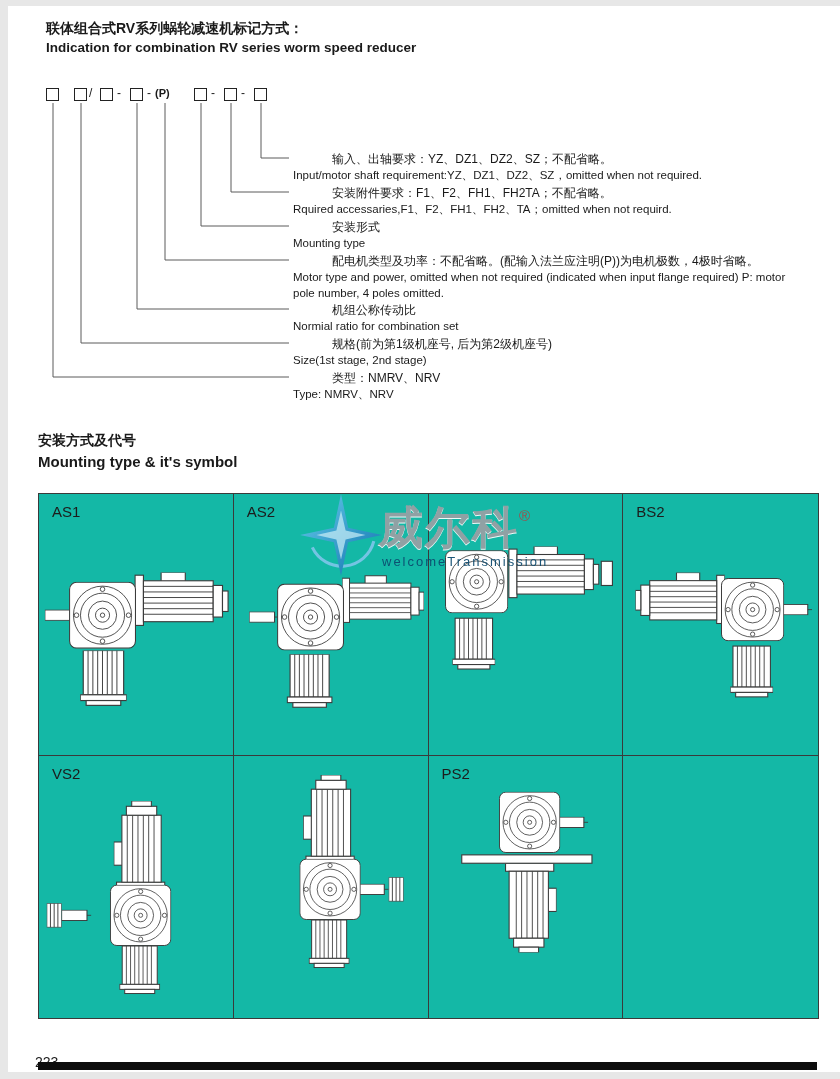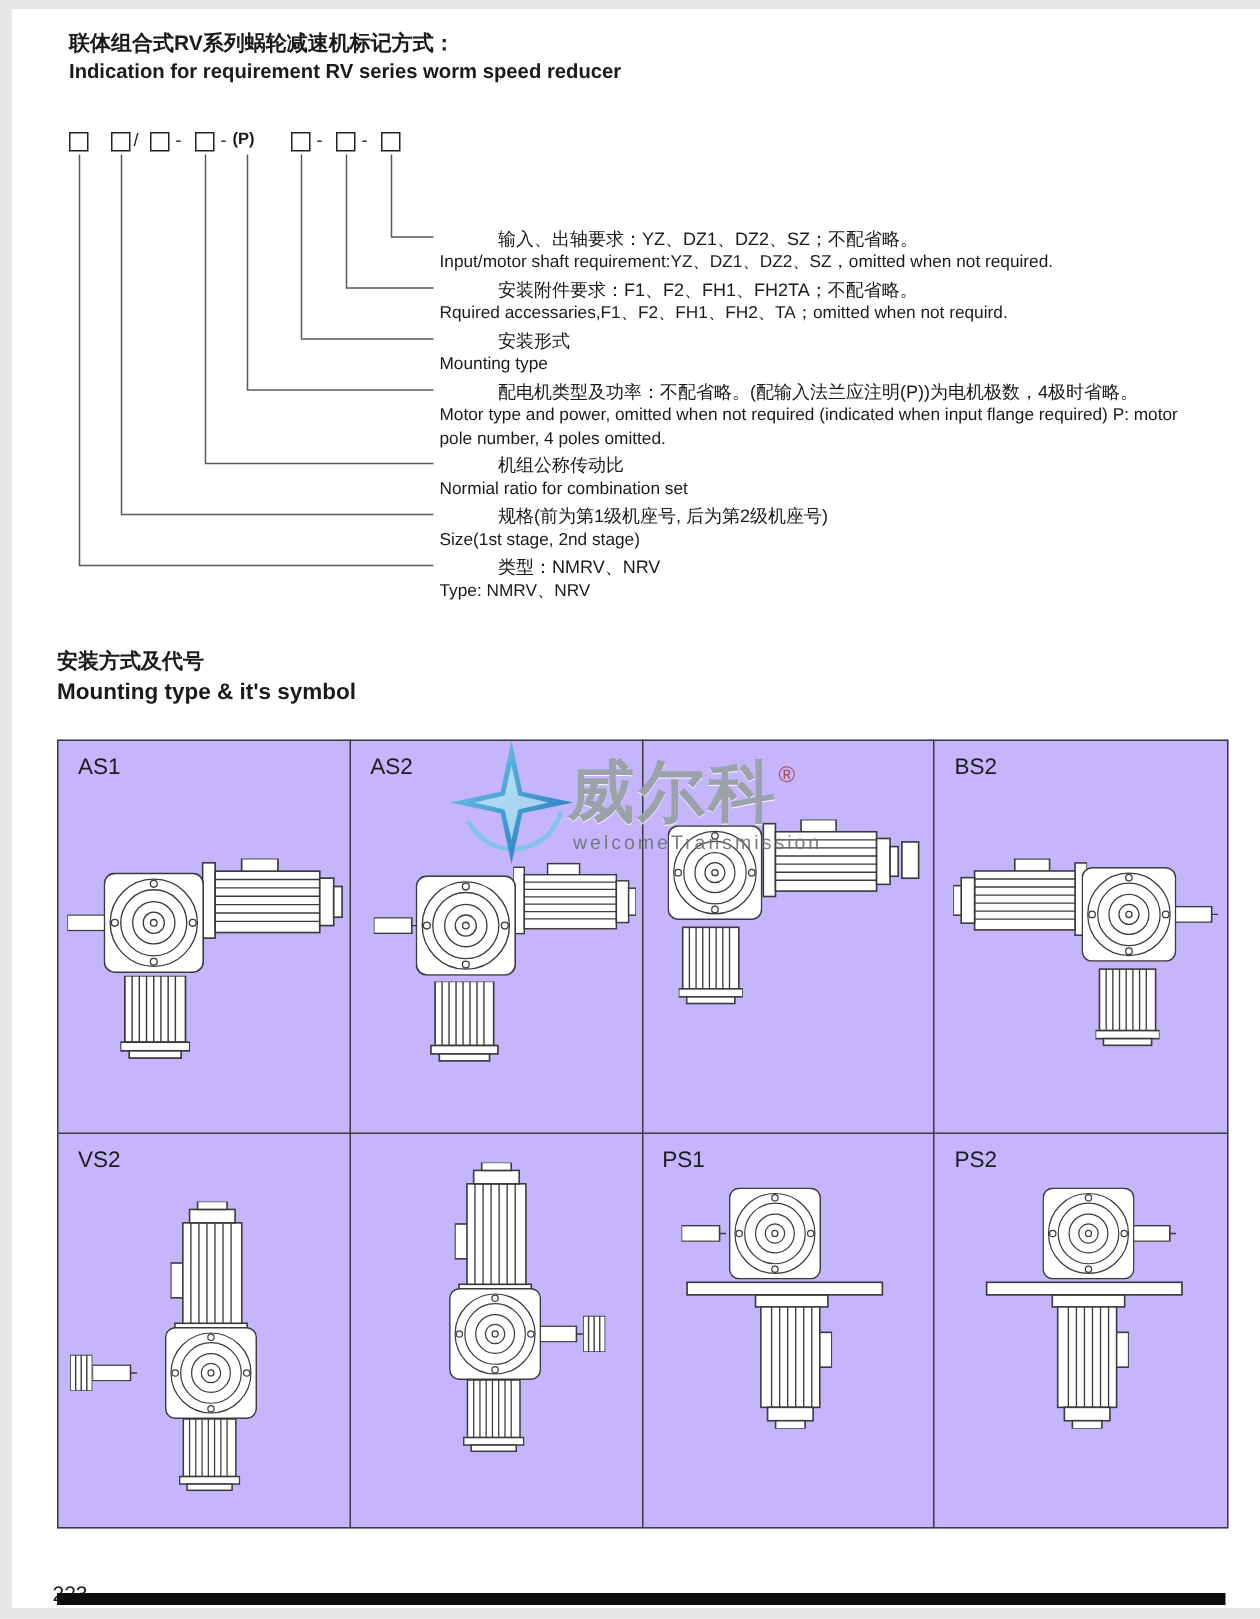--- a/index.html
+++ b/index.html
@@ -16,35 +16,35 @@
   
   .leads{left:0;top:0;pointer-events:none;}
   .leads path{stroke:#5a5a5a;stroke-width:1;fill:none;}
   
   .note{left:285px;width:514px;line-height:16px;}
   .note .zh{font-size:12px;margin-left:39px;}
   .note .en{font-size:11.5px;}
   
   .mh-zh{left:30px;top:426px;font-size:14px;font-weight:bold;}
   .mh-en{left:30px;top:447px;font-size:15px;font-weight:bold;}
-  .mtable{left:30px;top:487px;width:779px;display:grid;grid-template-columns:repeat(4,1fr);border:1px solid #3a3a3a;background:#c4b5fd;}
+  .mtable{left:30px;top:487px;width:779px;display:grid;grid-template-columns:repeat(4,1fr);border:1px solid #3a3a3a;background:#14b8a6;}
   .cell{border-right:1px solid #3a3a3a;border-bottom:1px solid #3a3a3a;height:262px;box-sizing:border-box;overflow:hidden;}
   .cell:nth-child(4n){border-right:none;}
   .cell:nth-child(n+5){border-bottom:none;}
   .cell-label{padding:9px 0 0 13px;font-size:15px;color:#1c1c1c;}
   .drawing{display:block;margin:2px auto 0;width:186px;height:218px;}
   .f{fill:#ffffff;stroke:#3b3b3b;stroke-width:1.2;}
   .s{fill:none;stroke:#3b3b3b;stroke-width:1;}
   
   .logo{left:292px;top:488px;display:flex;align-items:flex-start;opacity:0.93;z-index:6;}
   .logo-icon{width:82px;height:82px;flex:0 0 auto;}
   .logo-text{margin-left:-4px;margin-top:4px;}
   .logo-name{font-size:45px;font-weight:bold;color:#9aa0a4;letter-spacing:2px;text-shadow:0 1px 0 #fff;}
   .logo-reg{font-size:15px;color:#b0413e;vertical-align:22px;}
-  .logo-sub{font-size:13px;color:#737373;letter-spacing:2px;margin-top:-4px;padding-left:4px;}
+  .logo-sub{font-size:13px;color:#0c4a6e;letter-spacing:2px;margin-top:-4px;padding-left:4px;}
   
   .pageno{left:27px;top:1048px;font-size:14px;}
   .footer-bar{left:30px;top:1056px;width:779px;height:8px;background:#0d0d0d;}
 </style>
 </head>
 <body>
 
 <svg width="0" height="0" style="position:absolute" aria-hidden="true">
   <defs>
     <symbol id="sy-motor" viewBox="0 0 100 60">
@@ -80,21 +80,21 @@
     <symbol id="sy-block" viewBox="0 0 16 26">
       <rect class="f" x="0" y="0" width="16" height="26"></rect>
       <path class="s" d="M4 0V26M8 0V26M12 0V26"></path>
     </symbol>
   </defs>
 </svg>
 
 <div class="page">
 
   <div class="abs title-zh">联体组合式RV系列蜗轮减速机标记方式：</div>
-  <div class="abs title-en">Indication for requirement RV series worm speed reducer</div>
+  <div class="abs title-en">Indication for combination RV series worm speed reducer</div>
 
   <div class="abs code-box" style="left:38px"></div>
   <div class="abs code-box" style="left:66px"></div>
   <span class="abs code-sep" style="left:81px">/</span>
   <div class="abs code-box" style="left:92px"></div>
   <span class="abs code-sep" style="left:109px">-</span>
   <div class="abs code-box" style="left:122px"></div>
   <span class="abs code-sep" style="left:139px">-</span>
   <span class="abs code-p" style="left:147px">(P)</span>
   <div class="abs code-box" style="left:186px"></div>
@@ -206,31 +206,20 @@
         <g transform="translate(70,112) rotate(-90)">
             <use href="#sy-motor" width="96" height="58"></use>
           </g>
         <use href="#sy-fins" x="76" y="172" width="44" height="52"></use>
         <use href="#sy-block" x="162" y="126" width="16" height="26"></use>
         <use href="#sy-shaft" x="130" y="133" width="32" height="12"></use>
         <use href="#sy-gear" x="66" y="106" width="66" height="66"></use>
       </svg>
     </div>
 
-    <div class="cell">
-      <div class="cell-label">PS1</div>
-      <svg class="drawing" viewBox="0 0 200 230">
-        <g transform="translate(132,83) rotate(90)">
-            <use href="#sy-motor" width="96" height="58"></use>
-          </g>
-        <rect class="f" x="28" y="74" width="140" height="9"></rect>
-        <use href="#sy-shaft" x="24" y="33" width="32" height="12"></use>
-        <use href="#sy-gear" x="58" y="6" width="66" height="66"></use>
-      </svg>
-    </div>
 
     <div class="cell">
       <div class="cell-label">PS2</div>
       <svg class="drawing" viewBox="0 0 200 230">
         <g transform="translate(134,83) rotate(90)">
             <use href="#sy-motor" width="96" height="58"></use>
           </g>
         <rect class="f" x="32" y="74" width="140" height="9"></rect>
         <use href="#sy-shaft" x="136" y="33" width="32" height="12"></use>
         <use href="#sy-gear" x="72" y="6" width="66" height="66"></use>

